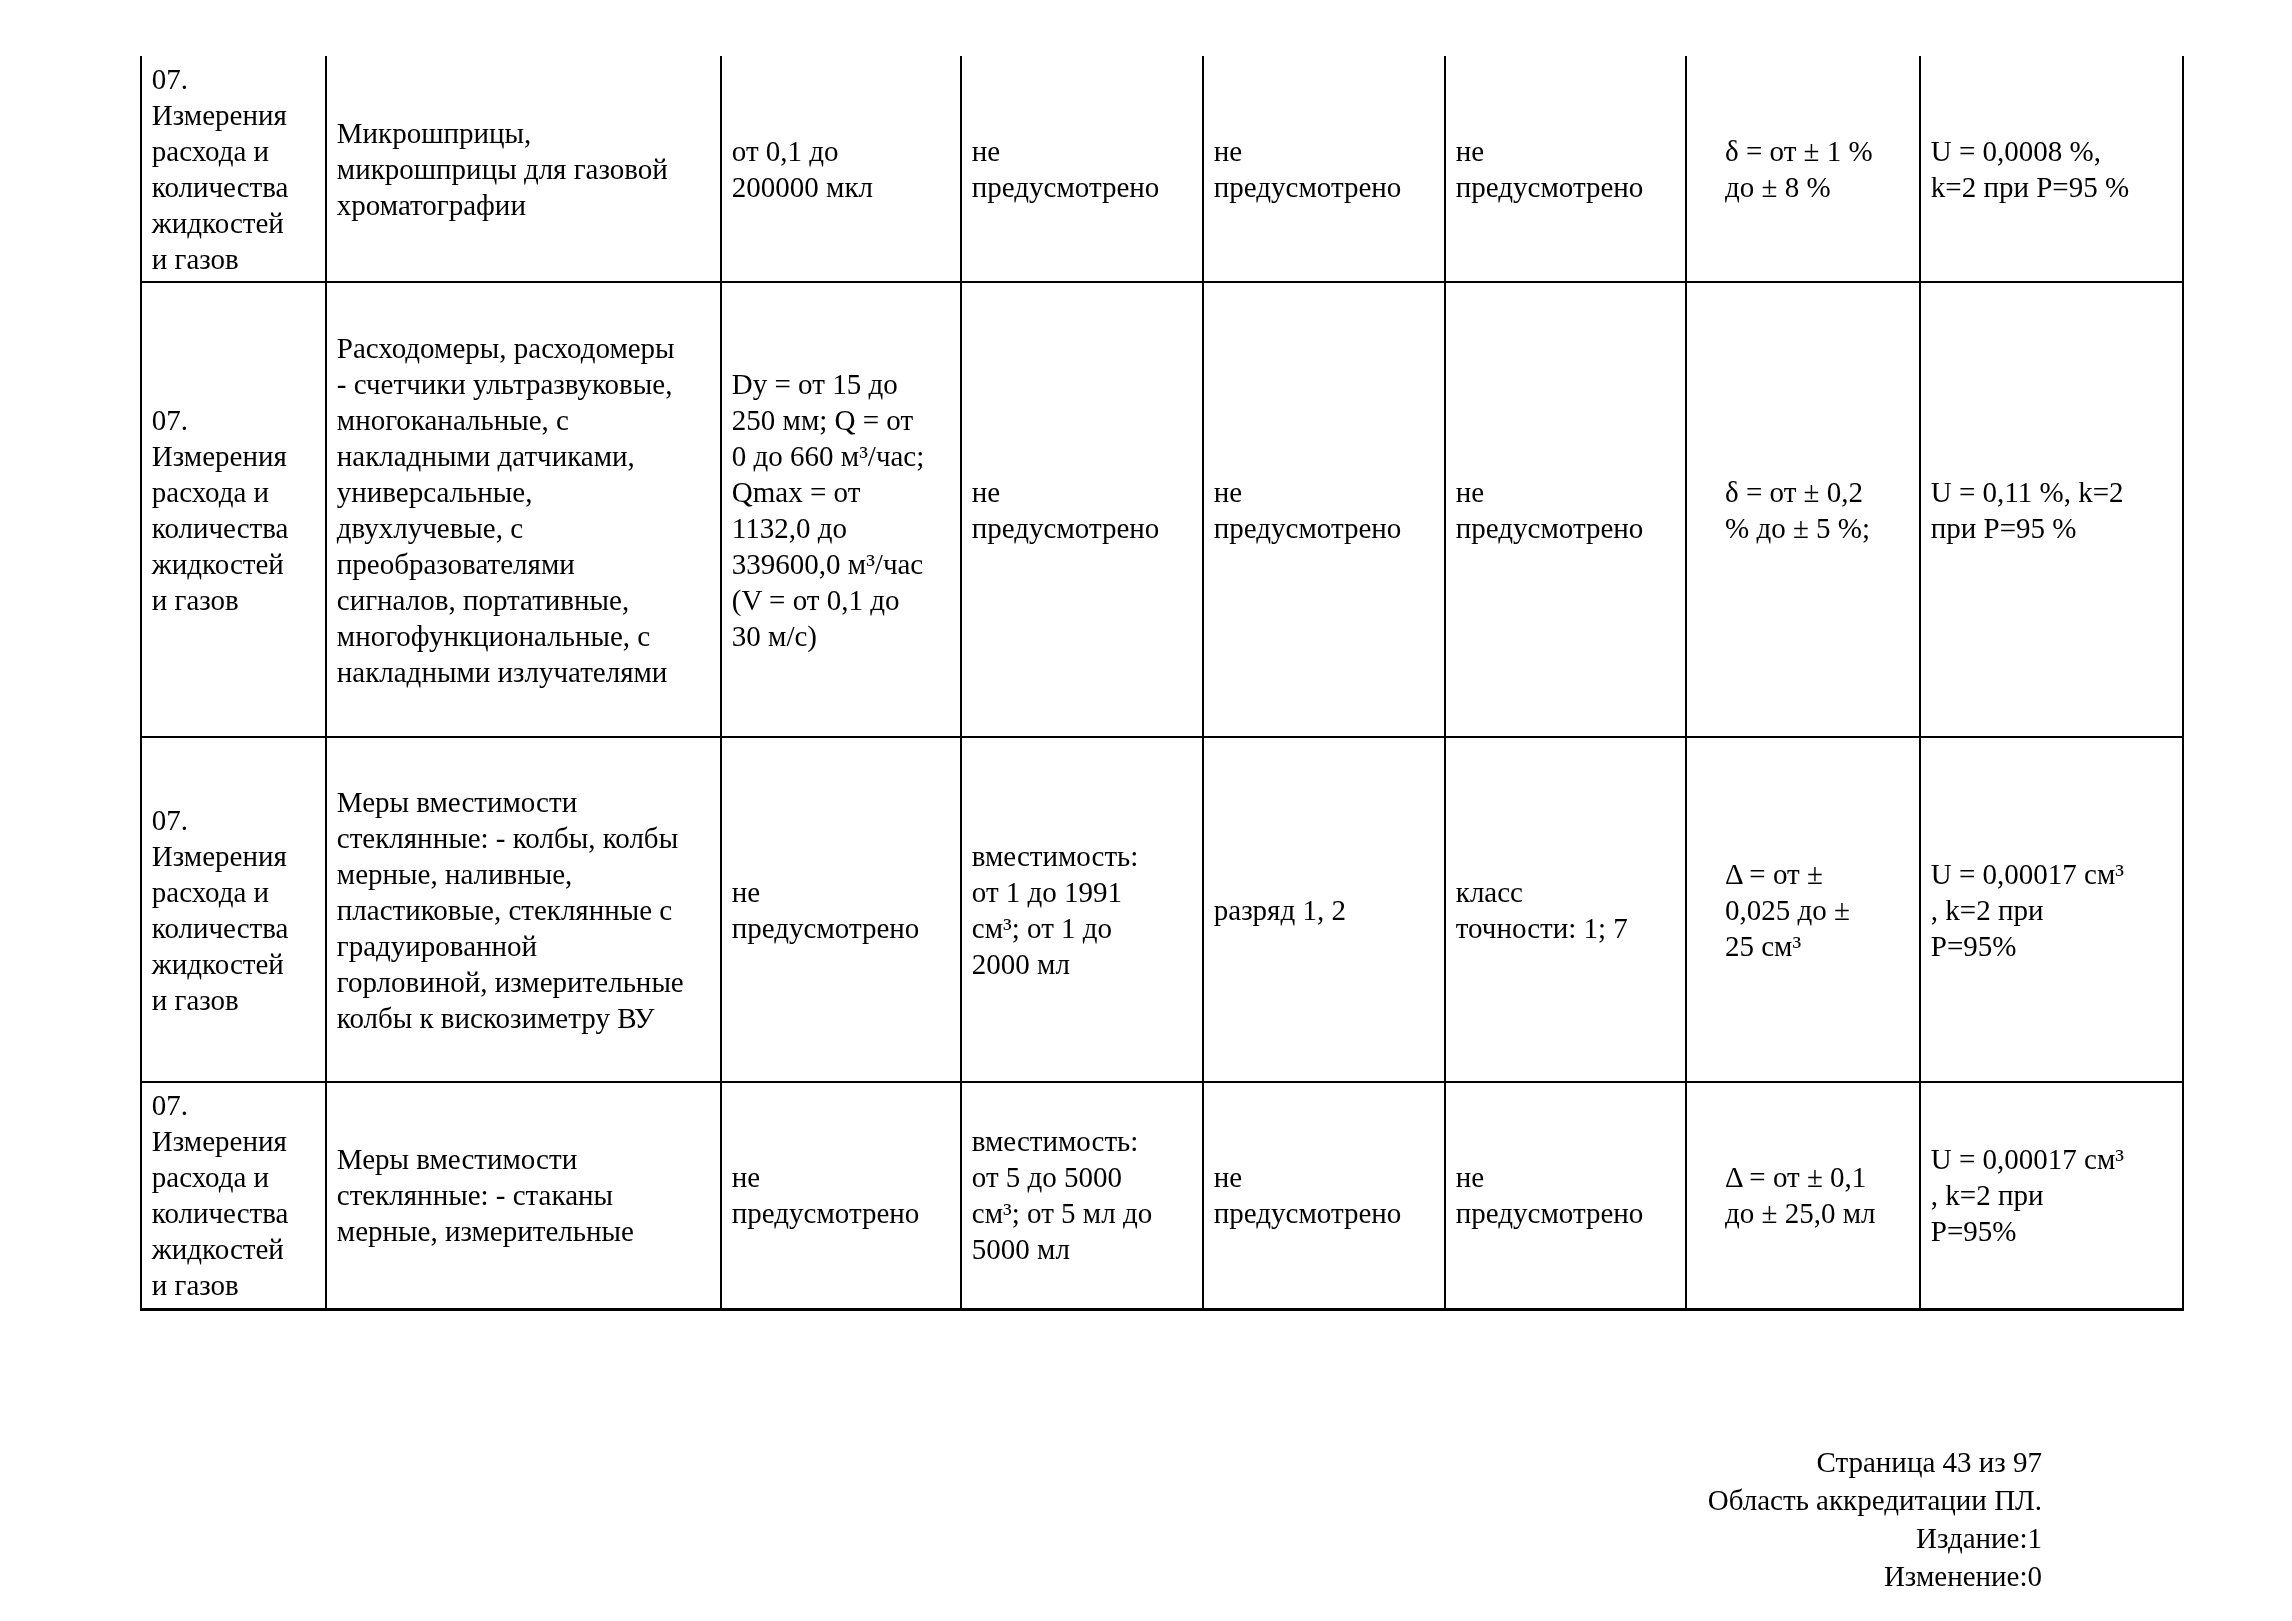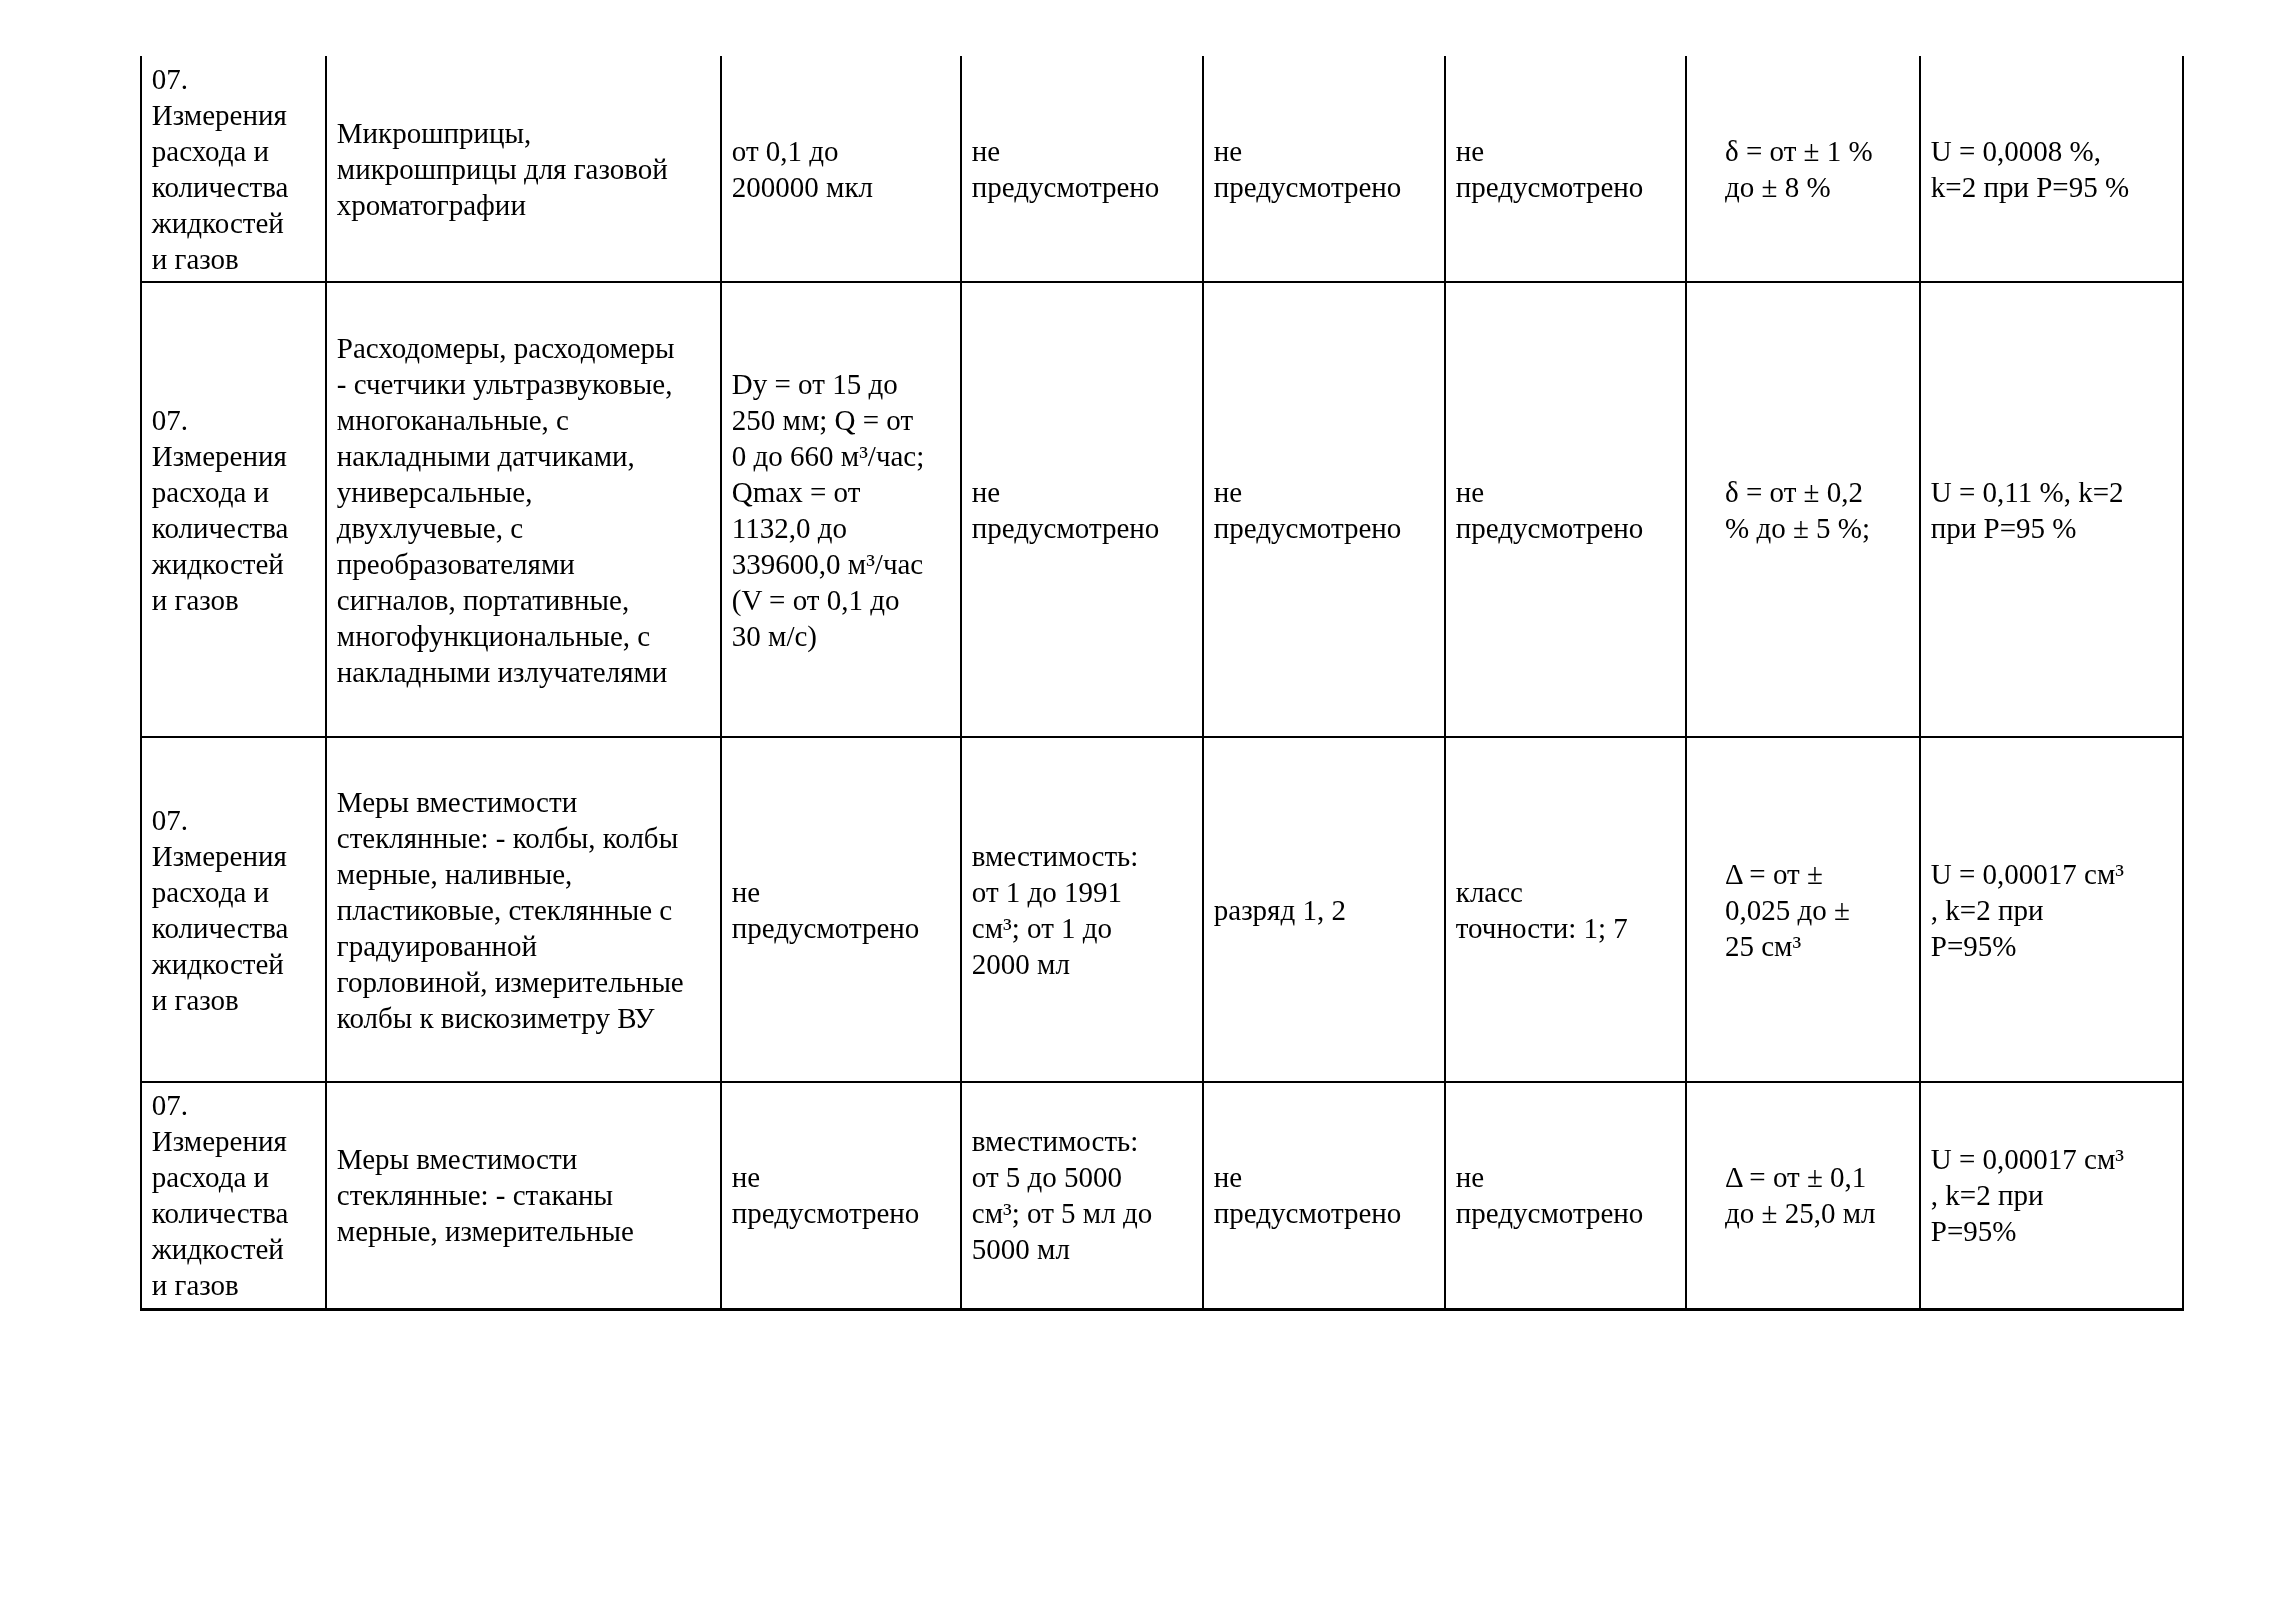--- a/index.html
+++ b/index.html
@@ -112,15 +112,21 @@
         <td>не предусмотрено</td>
         <td>вместимость: от 5 до 5000 см³; от 5 мл до 5000 мл</td>
         <td>не предусмотрено</td>
         <td>не предусмотрено</td>
         <td>Δ = от ± 0,1 до ± 25,0 мл</td>
         <td>U = 0,00017 см³ , k=2 при P=95%</td>
       </tr>
     </tbody>
   </table>
 
+  <div class="page-footer">
+    <div>Страница 43 из 97</div>
+    <div>Область аккредитации ПЛ.</div>
+    <div>Издание:1</div>
+    <div>Изменение:0</div>
+  </div>
 
 </div>
 
 
 </body></html>

